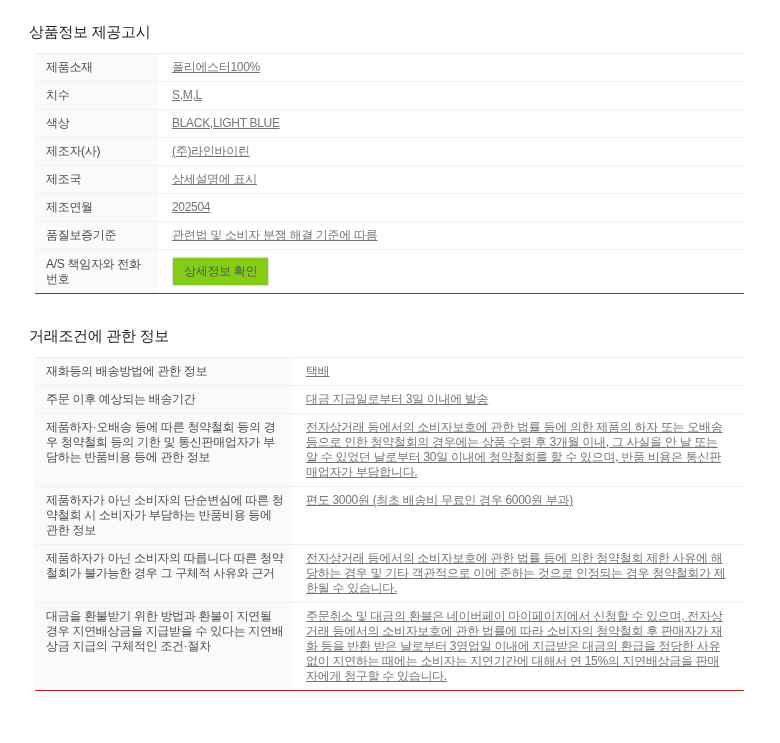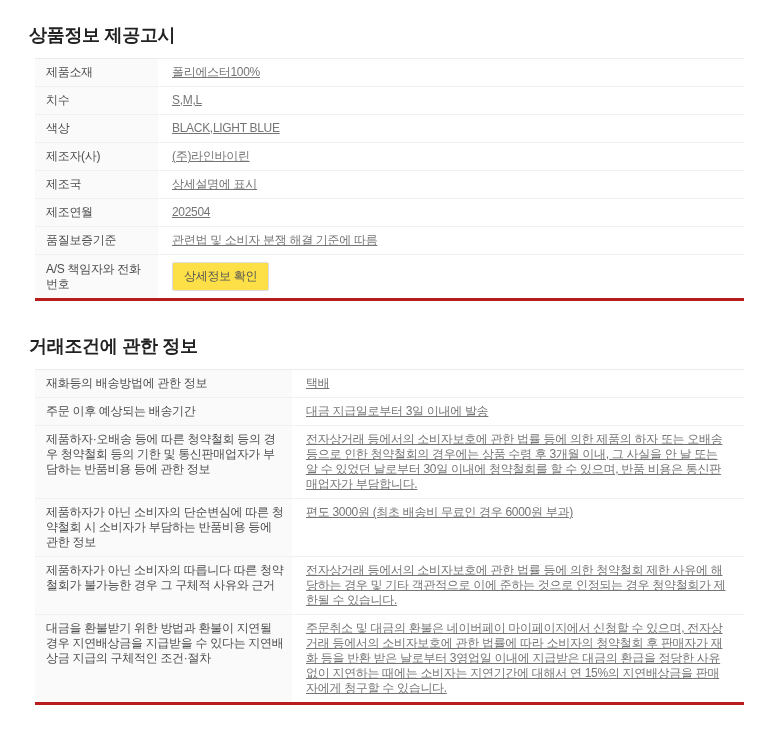--- a/index.html
+++ b/index.html
@@ -9,33 +9,33 @@
     font-family: "Liberation Sans", "DejaVu Sans", sans-serif;
   }
   .wrap {
     width: 780px;
     min-height: 743px;
     box-sizing: border-box;
     padding: 23px 36px 16px 29px;
   }
   .section + .section { margin-top: 33px; }
   .section-title {
-    font-size: 18px;
-    font-weight: 700;
+    font-size: 15px;
+    font-weight: 400;
     color: #222222;
     letter-spacing: -0.3px;
     margin: 0 0 11px 0;
   }
   table.info-table {
     width: 709px;
     margin-left: 6px;
     border-collapse: collapse;
     table-layout: fixed;
     border-top: 1px solid #ececec;
-    border-bottom: 3px solid #b91c1c;
+    border-bottom: 1px solid #b91c1c;
   }
   table.info-table tr { border-bottom: 1px solid #f1f1f1; }
   table.info-table tr:last-child { border-bottom: none; }
   table.info-table th {
     width: 104px;
     background: #fafafa;
     color: #4d4d4d;
     font-weight: 400;
     font-size: 12px;
     line-height: 15px;
@@ -54,21 +54,21 @@
     padding: 6px 16px 6px 14px;
     text-decoration: underline;
   }
   tr.row-button th { vertical-align: middle; }
   tr.row-button td { padding-top: 7px; padding-bottom: 7px; }
   .detail-btn {
     font-family: "Liberation Sans", "DejaVu Sans", sans-serif;
     font-size: 12px;
     letter-spacing: -0.3px;
     color: #555555;
-    background: #fde047;
+    background: #84cc16;
     border: 1px solid #dddddd;
     border-radius: 2px;
     padding: 5px 11px;
     cursor: pointer;
   }
 </style>
 </head>
 <body>
 
 <div class="wrap">

